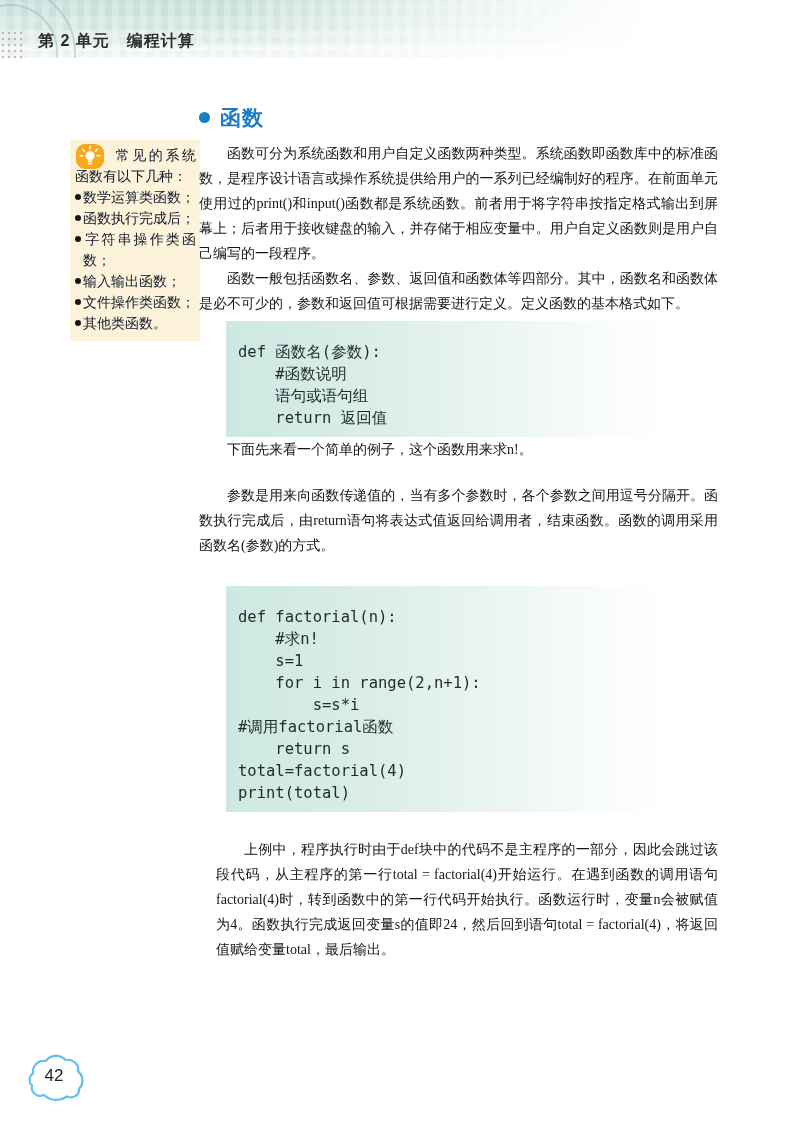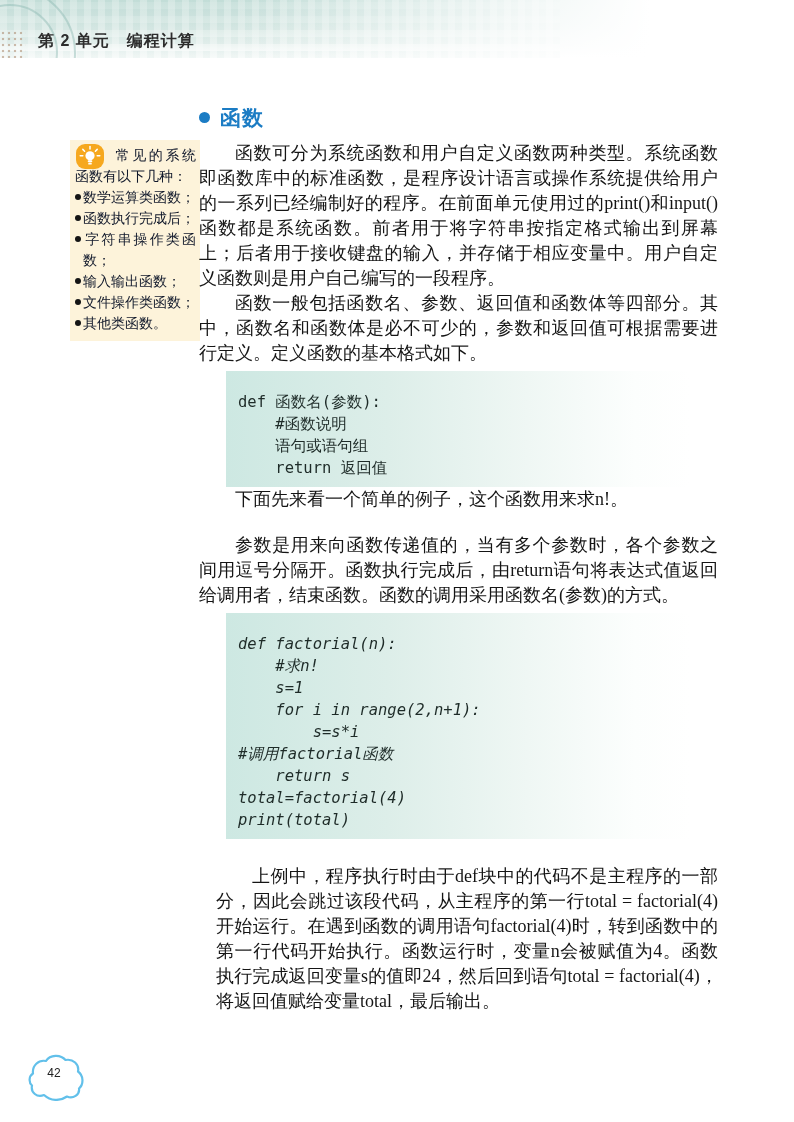--- a/index.html
+++ b/index.html
@@ -60,43 +60,43 @@
   .heading{
     margin:3px 0 0 0; height:29px; line-height:29px;
     font-family:"Liberation Sans", sans-serif; font-weight:bold;
     font-size:21px; color:#1b7cc4; letter-spacing:1px;
   }
   .heading-bullet{
     display:inline-block; width:11px; height:11px; border-radius:50%;
     background:#1b7cc4; margin-right:10px; vertical-align:2px;
   }
   .para{
-    margin:0; font-size:18px; line-height:25px;
+    margin:0; font-size:14px; line-height:25px;
     text-align:justify; text-indent:2em; color:#151515;
   }
   .p1{margin-top:9px;}
   .p3{margin-top:21px;}
   .p5{margin-top:25px;margin-left:17px;}
 
   .code{
     margin:5px 0 0 27px; width:464px; box-sizing:border-box;
     padding:20px 10px 8px 12px;
     background:linear-gradient(to right,#cde8e2 0%,#ddeee9 35%,#eff7f4 65%,#fcfefd 88%,#ffffff 100%);
     font-family:"DejaVu Sans Mono", monospace;
     font-size:15.5px; line-height:22px; color:#1e2b28;
   }
-  .code-2{margin-top:5px;font-style:italic;}
+  .code-2{margin-top:28px;}
   .code-line{white-space:pre;}
 
   
   .cloud{position:absolute; left:27px; top:1053px; width:58px; height:48px;}
   .cloud svg{position:absolute; inset:0;}
   .pagenum{
     position:absolute; left:0; top:13px; width:54px; text-align:center;
-    font-family:"Liberation Sans", sans-serif; font-size:12px; color:#222;
+    font-family:"Liberation Sans", sans-serif; font-size:17px; color:#222;
   }
 </style>
 </head>
 <body>
 
 <div class="page">
 
   <header class="band">
     <div class="band-checker"></div>
     <div class="band-ring ring-a"></div>

